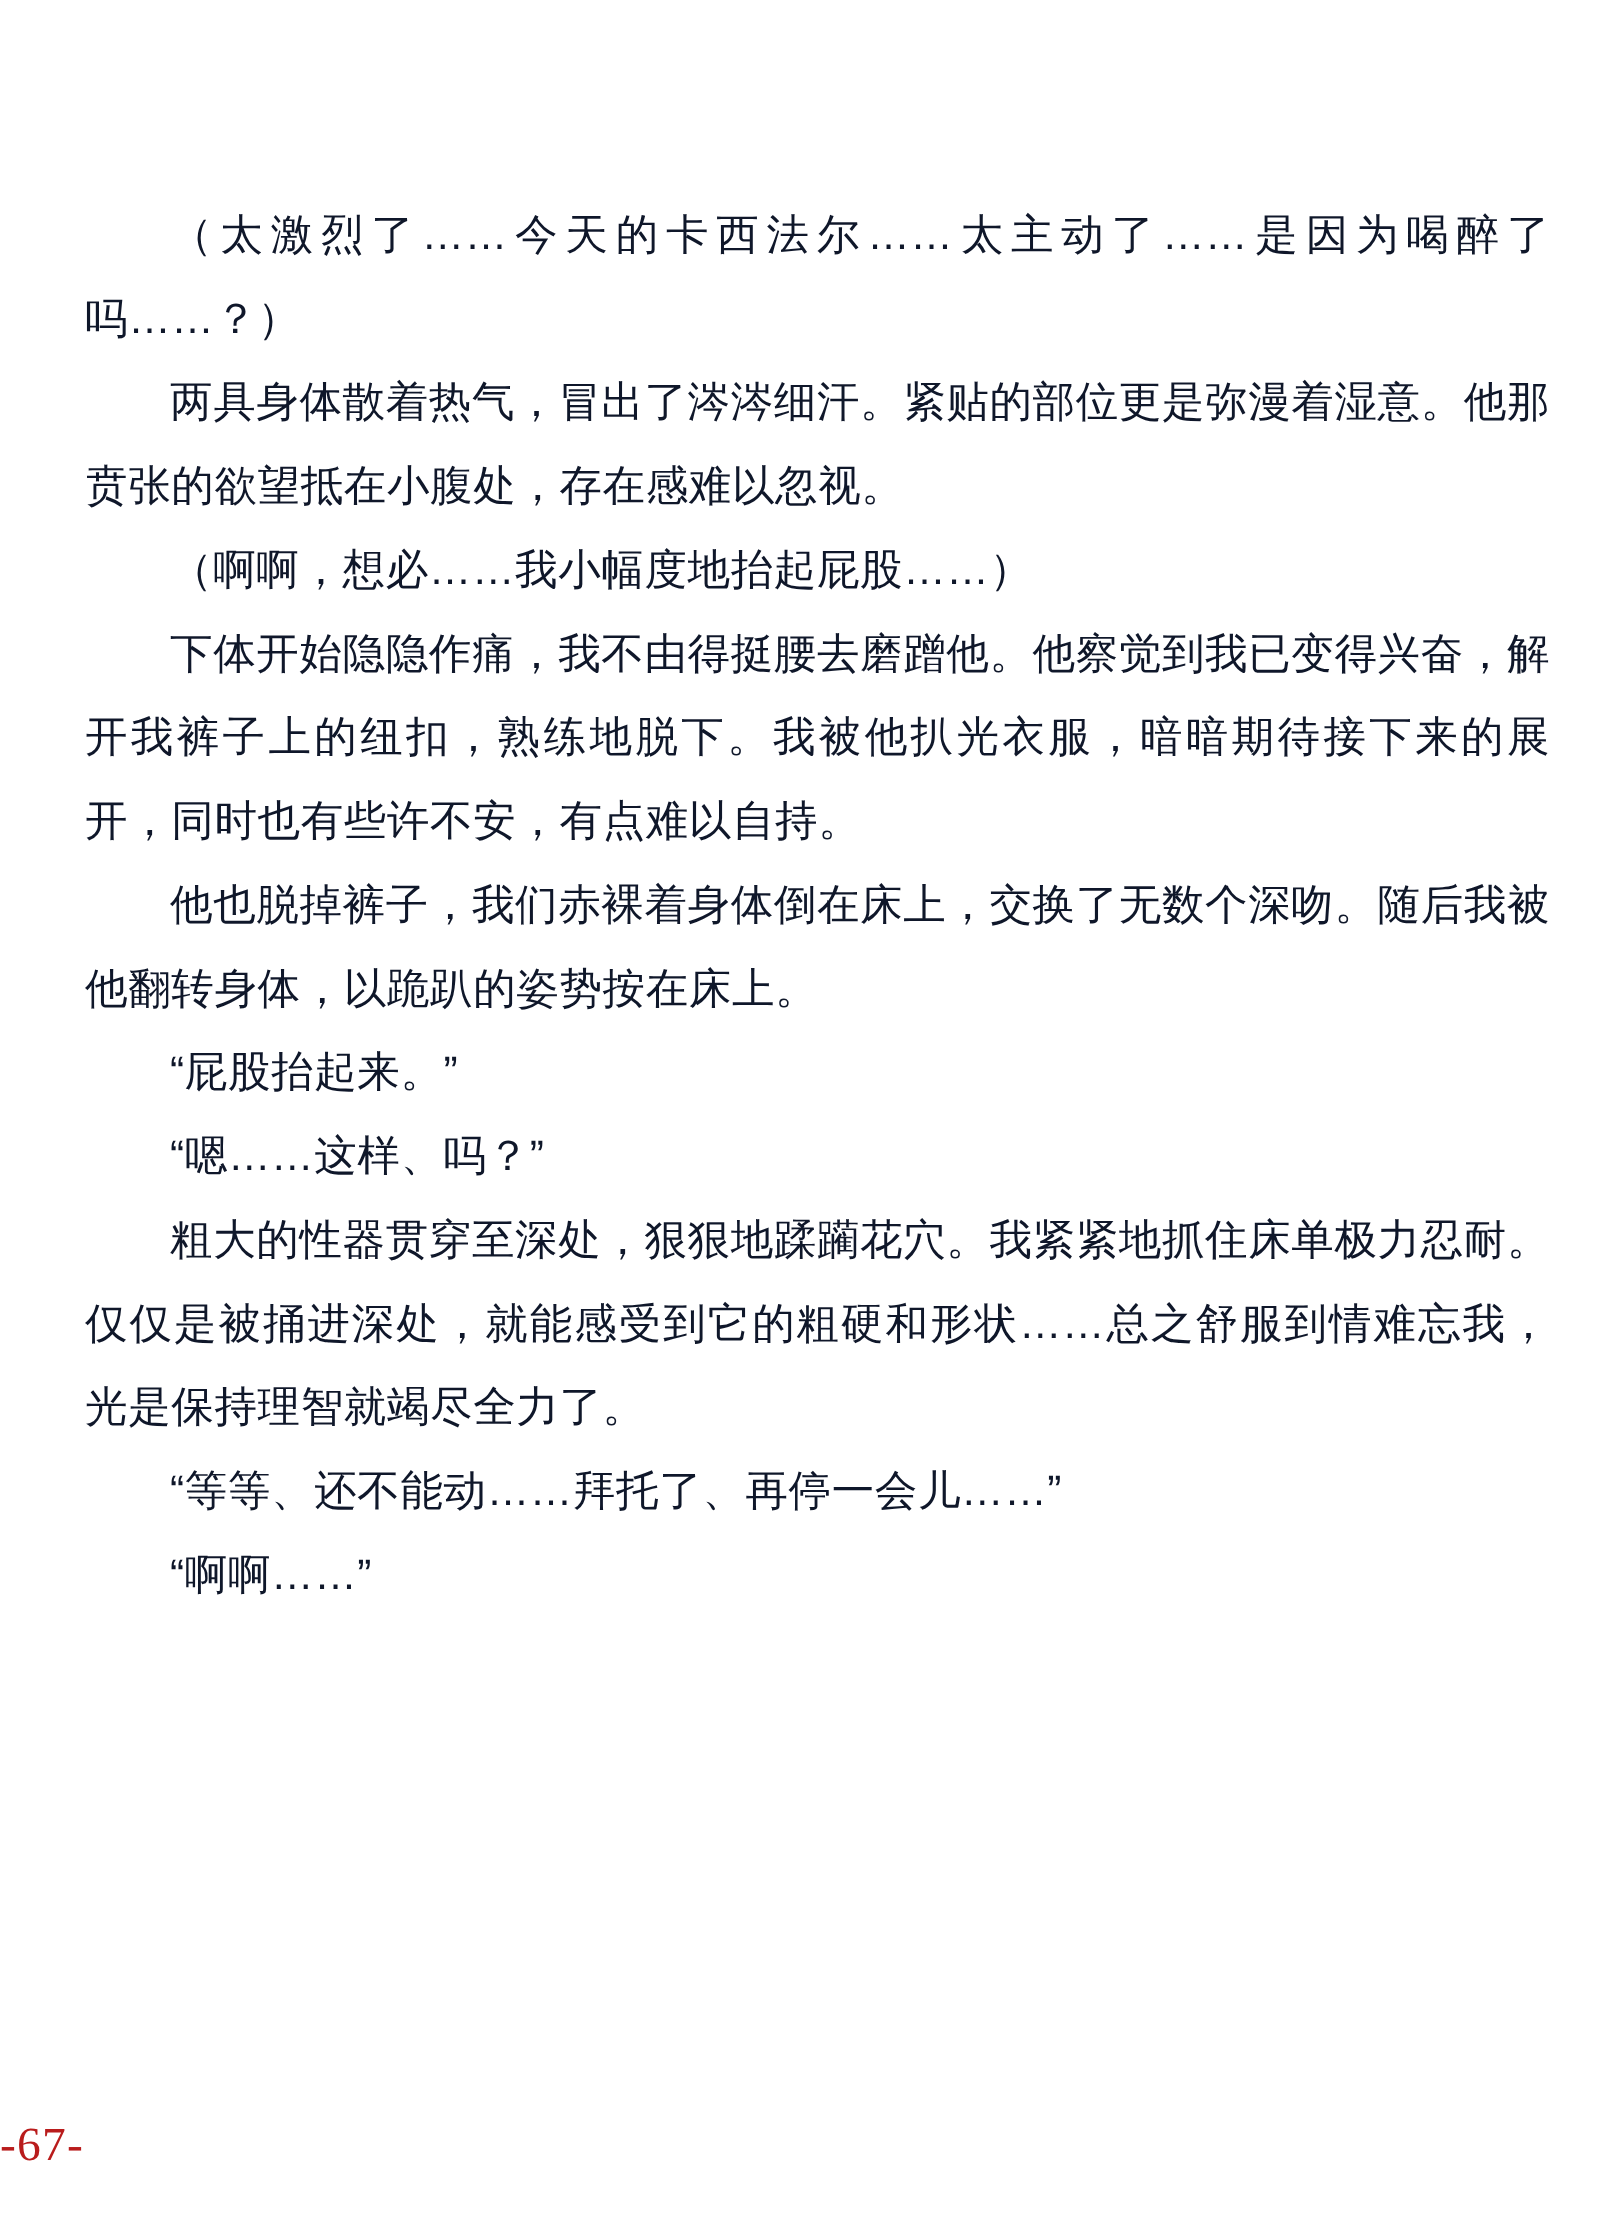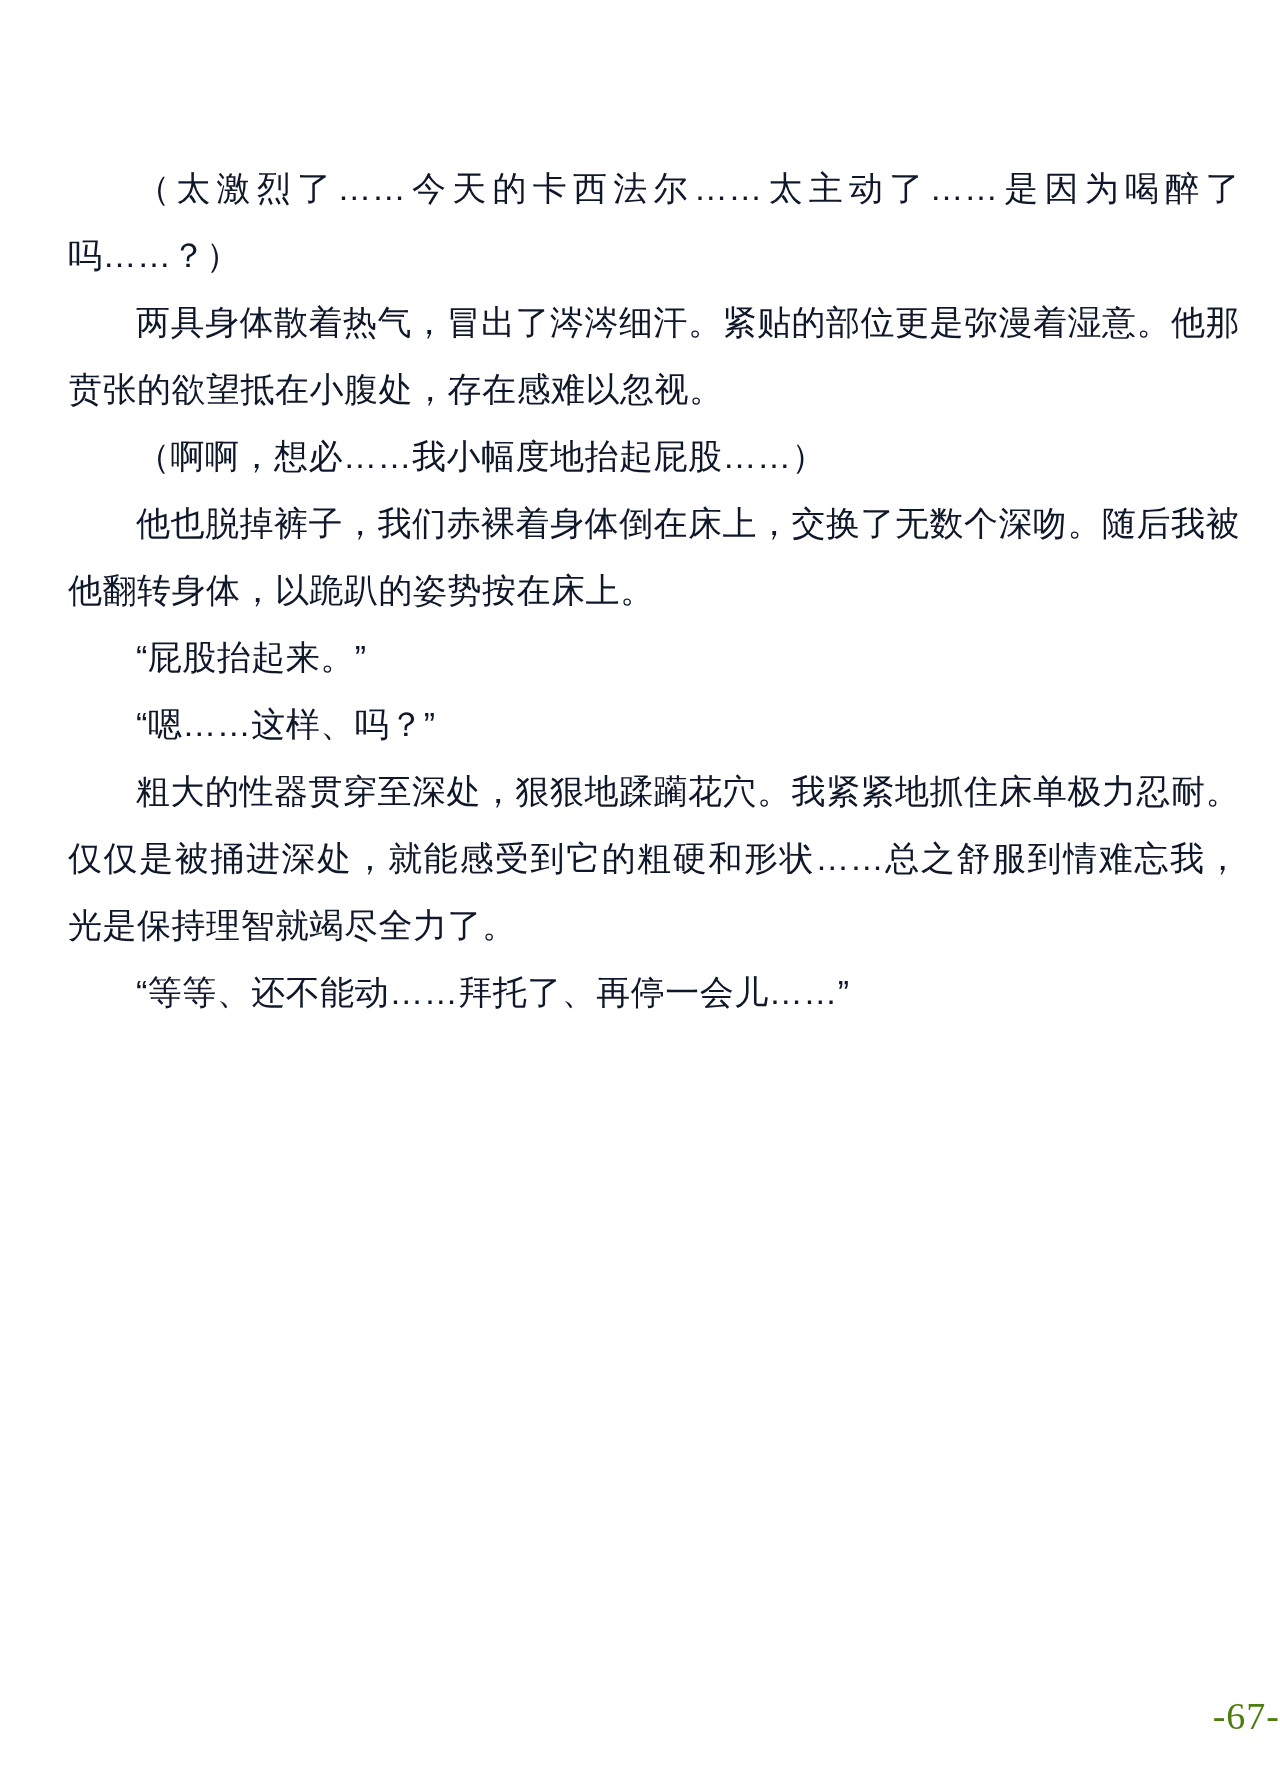--- a/index.html
+++ b/index.html
@@ -33,35 +33,37 @@
   .novel-text p {
     margin: 0;
     padding: 0;
     text-indent: 2em;
   }
   .page-number {
     position: absolute;
     left: 0;
     right: 0;
     top: 1694px;
-    text-align: right;
+    text-align: left;
     font-family: "Liberation Serif", serif;
     font-size: 38px;
-    color: #4d7c0f;
+    color: #b91c1c;
     letter-spacing: 1px;
   }
 </style>
 </head>
 <body>
 
 <div class="page">
   <div class="novel-text">
       <p>（太激烈了……今天的卡西法尔……太主动了……是因为喝醉了吗……？）</p>
       <p>两具身体散着热气，冒出了涔涔细汗。紧贴的部位更是弥漫着湿意。他那贲张的欲望抵在小腹处，存在感难以忽视。</p>
       <p>（啊啊，想必……我小幅度地抬起屁股……）</p>
+      <p>下体开始隐隐作痛，我不由得挺腰去磨蹭他。他察觉到我已变得兴奋，解开我裤子上的纽扣，熟练地脱下。我被他扒光衣服，暗暗期待接下来的展开，同时也有些许不安，有点难以自持。</p>
       <p>他也脱掉裤子，我们赤裸着身体倒在床上，交换了无数个深吻。随后我被他翻转身体，以跪趴的姿势按在床上。</p>
       <p>“屁股抬起来。”</p>
       <p>“嗯……这样、吗？”</p>
       <p>粗大的性器贯穿至深处，狠狠地蹂躏花穴。我紧紧地抓住床单极力忍耐。仅仅是被捅进深处，就能感受到它的粗硬和形状……总之舒服到情难忘我，光是保持理智就竭尽全力了。</p>
       <p>“等等、还不能动……拜托了、再停一会儿……”</p>
+      <p>“啊啊……”</p>
     </div>
   <div class="page-number">-67-</div>
 </div>
 
 </body></html>

